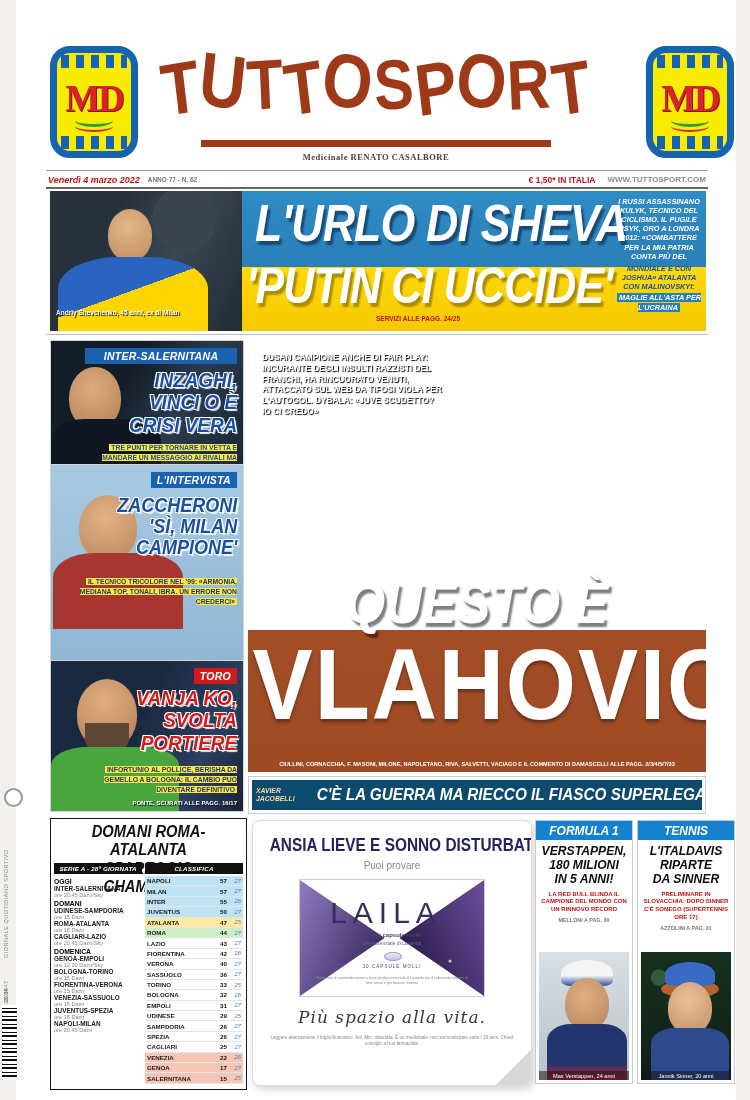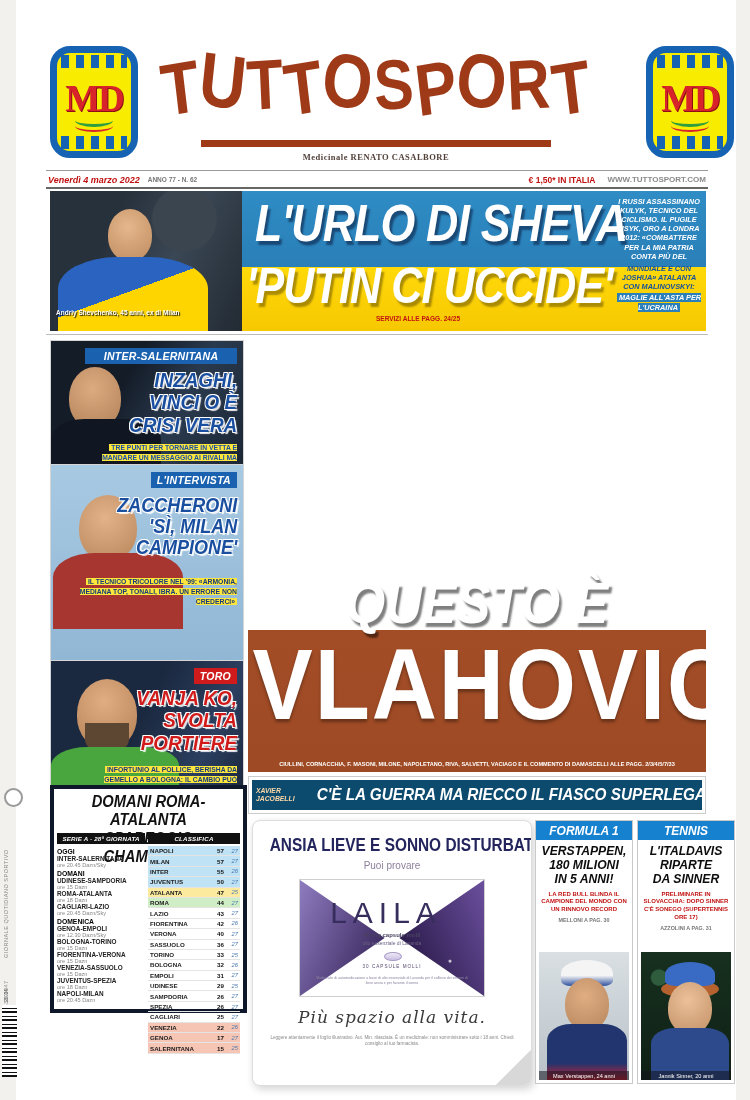--- a/index.html
+++ b/index.html
@@ -111,21 +111,21 @@
   .ms-byline{position:absolute;left:4px;right:4px;bottom:5px;text-align:center;font-size:5.6px;font-weight:bold;color:#fff}
 
   
   .jstrip{position:absolute;left:232px;right:30px;top:776px;height:38px;background:#fff;border:1px solid #ccc;box-sizing:border-box;padding:3px}
   .jstrip-in{position:relative;width:100%;height:100%;background:#0c4a6e;display:flex;align-items:center}
   .j-label{width:50px;padding-left:4px;color:#ffd9a8;font-size:6.8px;font-weight:bold;font-style:italic;line-height:1.15}
   .j-photo{position:relative;width:32px;height:100%;background:linear-gradient(#cfc7bd,#9d968c);overflow:hidden}
   .j-head{flex:1;text-align:center;color:#fff;font-size:17px;font-weight:bold;font-style:italic;transform:scaleX(.9);white-space:nowrap}
 
   
-  .blcol{position:absolute;left:34px;top:785px;width:197px;height:228px;border:4px solid #0f172a;box-sizing:border-box;background:#fff}
+  .blcol{position:absolute;left:34px;top:818px;width:197px;height:272px;border:1px solid #0f172a;box-sizing:border-box;background:#fff}
   .bl-title{margin-top:4px;text-align:center;font-size:16px;font-weight:bold;font-style:italic;color:#111;line-height:1.15;transform:scaleX(.92)}
   .bl-cols{position:absolute;left:3px;right:3px;top:44px;bottom:2px;display:flex;gap:3px}
   .bl-c1{width:88px;position:relative}
   .bl-c2{flex:1;position:relative}
   .bl-bar{background:#111;color:#fff;font-size:6.2px;font-weight:bold;font-style:italic;text-align:center;padding:2px 0;letter-spacing:.2px}
   .fixtures{margin-top:2px}
   .fx-row span{display:block}
   .fx-day span{font-size:6.8px;font-weight:bold;color:#000;padding-top:2px}
   .fx-match span{font-size:6.4px;font-weight:bold;color:#222}
   .fx-time span{font-size:5.6px;color:#888}
@@ -270,20 +270,21 @@
     <div class="s-head red" style="top:26px;font-size:21px">
       <div>VANJA KO,</div>
       <div>SVOLTA</div>
       <div>PORTIERE</div>
     </div>
     <div class="s-sub dark" style="top:104px"><span>INFORTUNIO AL POLLICE, BERISHA DA GEMELLO A BOLOGNA: IL CAMBIO PUÒ DIVENTARE DEFINITIVO</span></div>
     <div class="s-byline">PONTE, SCURATI ALLE PAGG. 16/17</div>
   </div>
 
   <div class="main-story">
+    <div class="ms-kicker">DUSAN CAMPIONE ANCHE DI FAIR PLAY: INCURANTE DEGLI INSULTI RAZZISTI DEL FRANCHI, HA RINCUORATO VENUTI, ATTACCATO SUL WEB DA TIFOSI VIOLA PER L'AUTOGOL. DYBALA: «JUVE SCUDETTO? IO CI CREDO»</div>
     <div class="ms-band"></div>
     <div class="ms-t1">QUESTO È</div>
     <div class="ms-t2">VLAHOVIC</div>
     <div class="ms-byline">CIULLINI, CORNACCHIA, F. MASONI, MILONE, NAPOLETANO, RIVA, SALVETTI, VACIAGO E IL COMMENTO DI DAMASCELLI ALLE PAGG. 2/3/4/5/7/33</div>
   </div>
 
   <div class="jstrip">
     <div class="jstrip-in">
       <div class="j-label">XAVIER JACOBELLI</div>
       <div class="j-photo">

